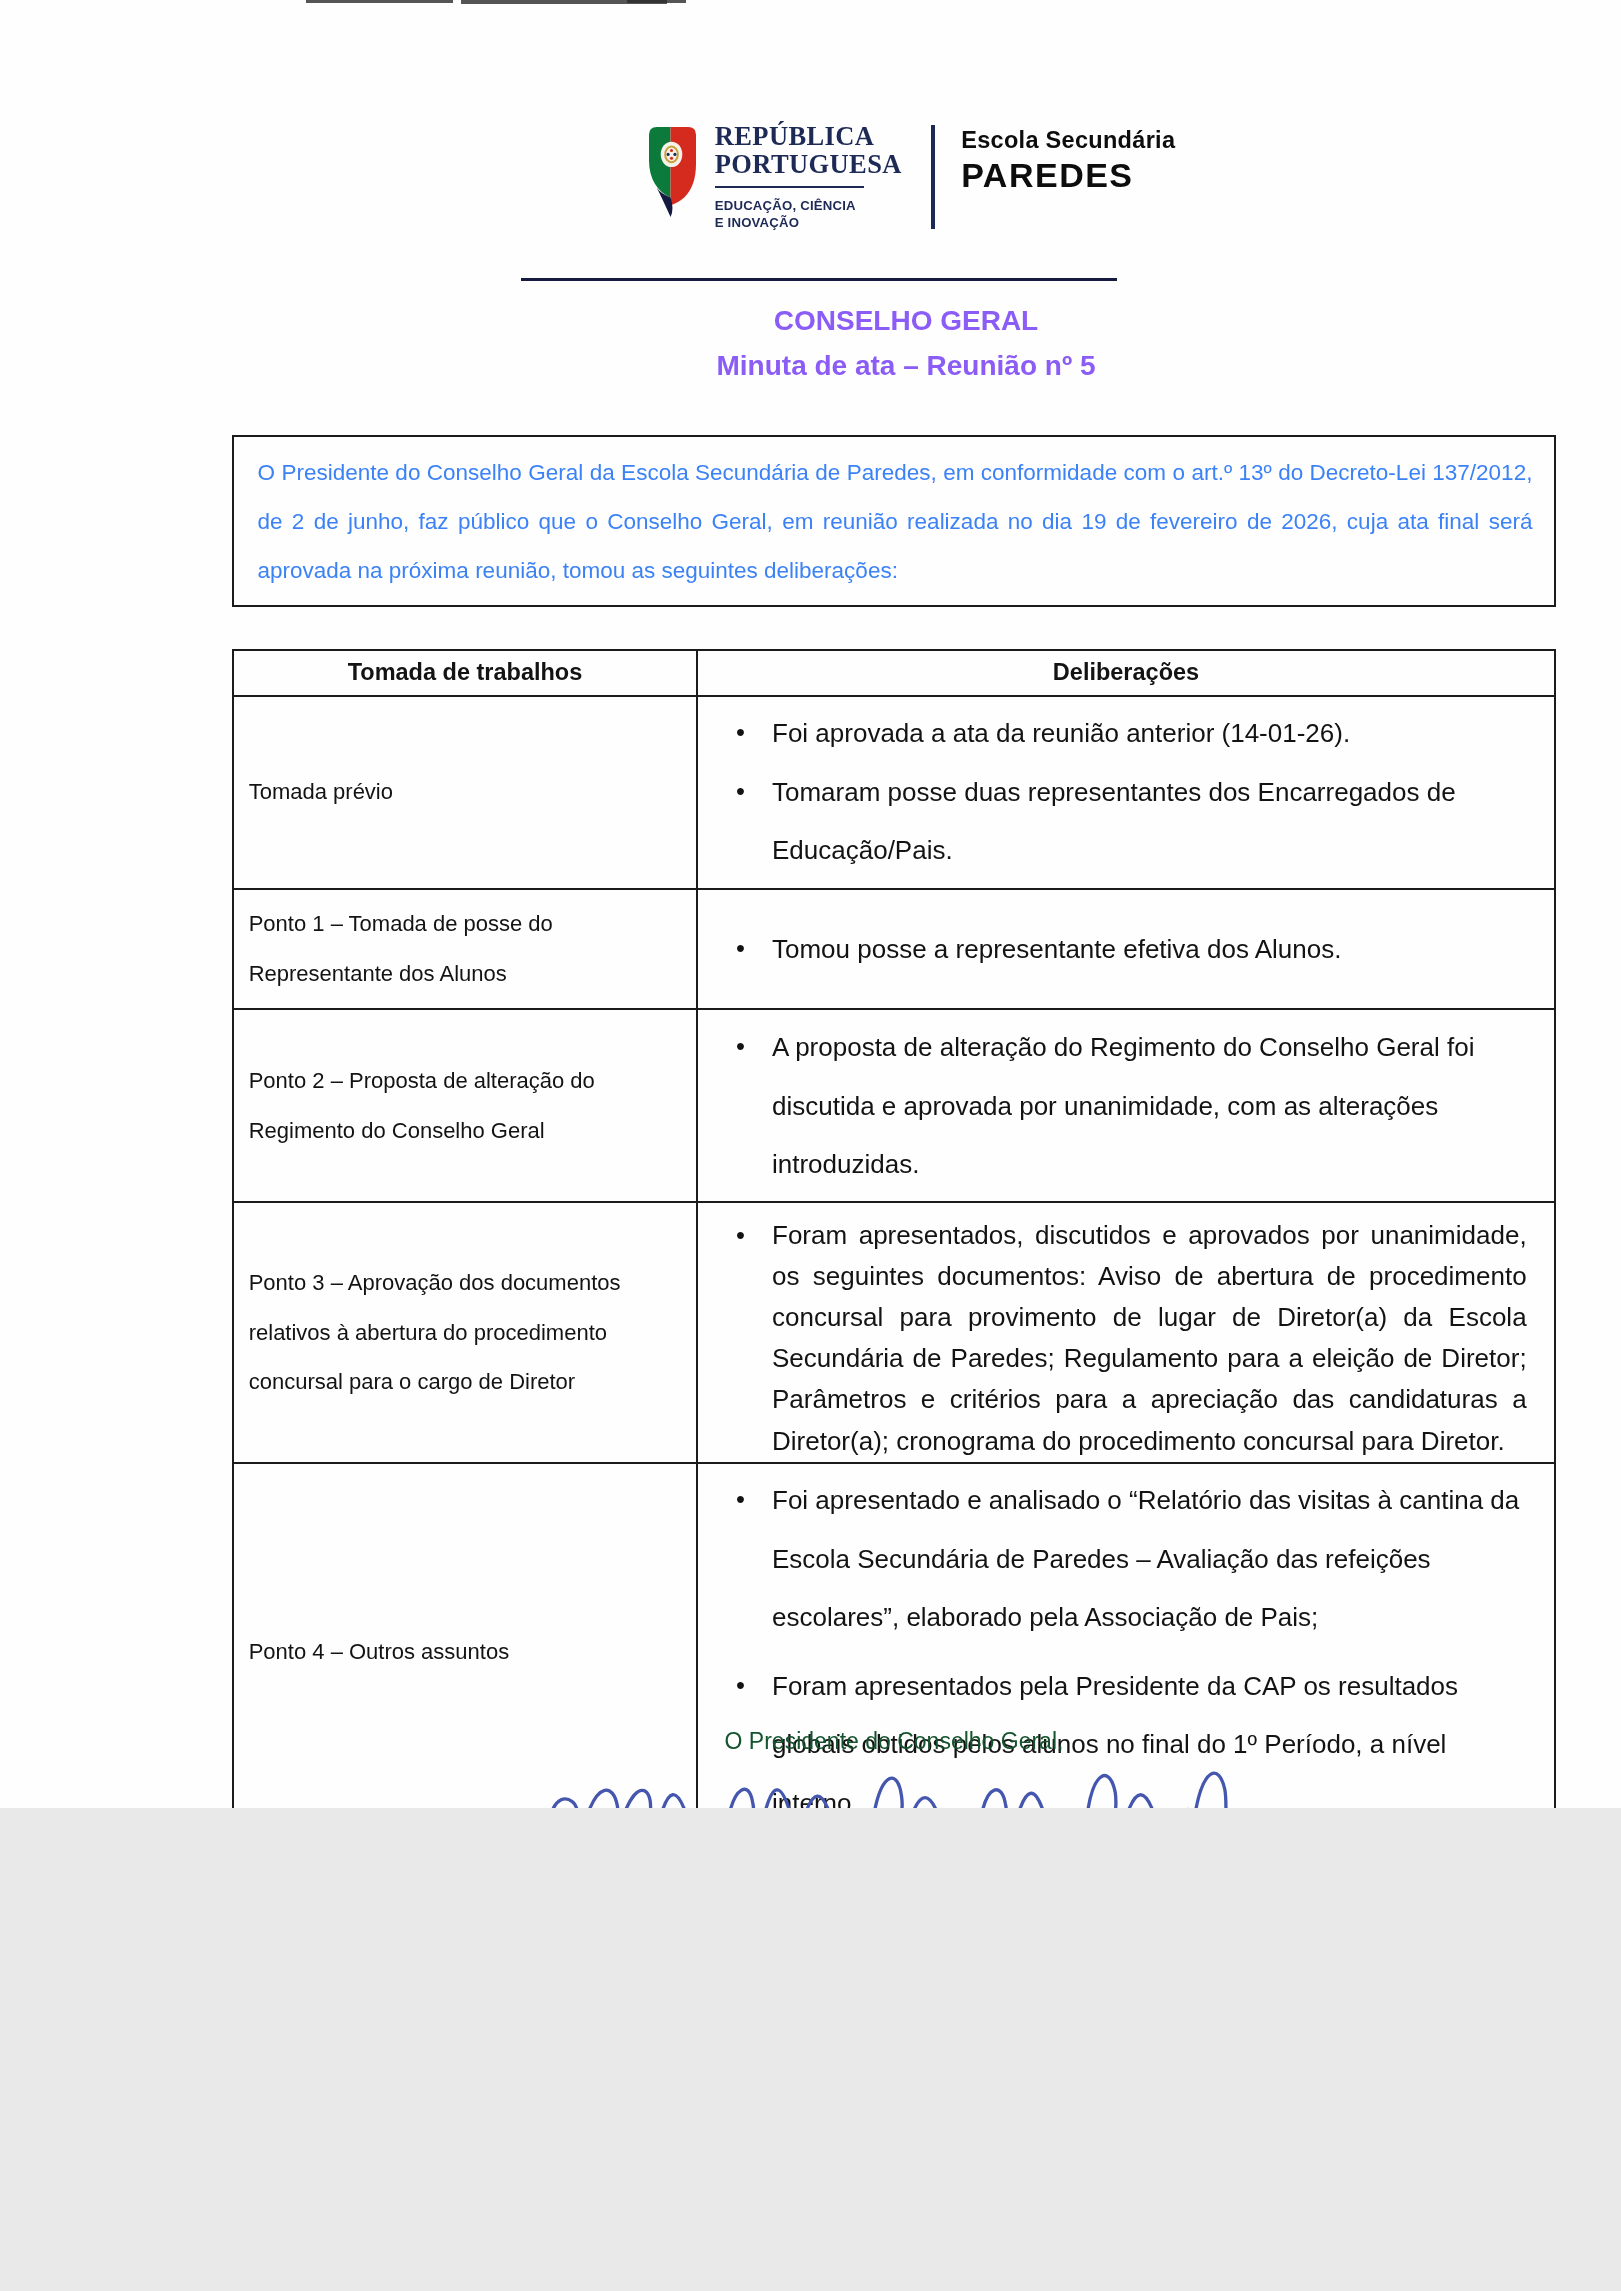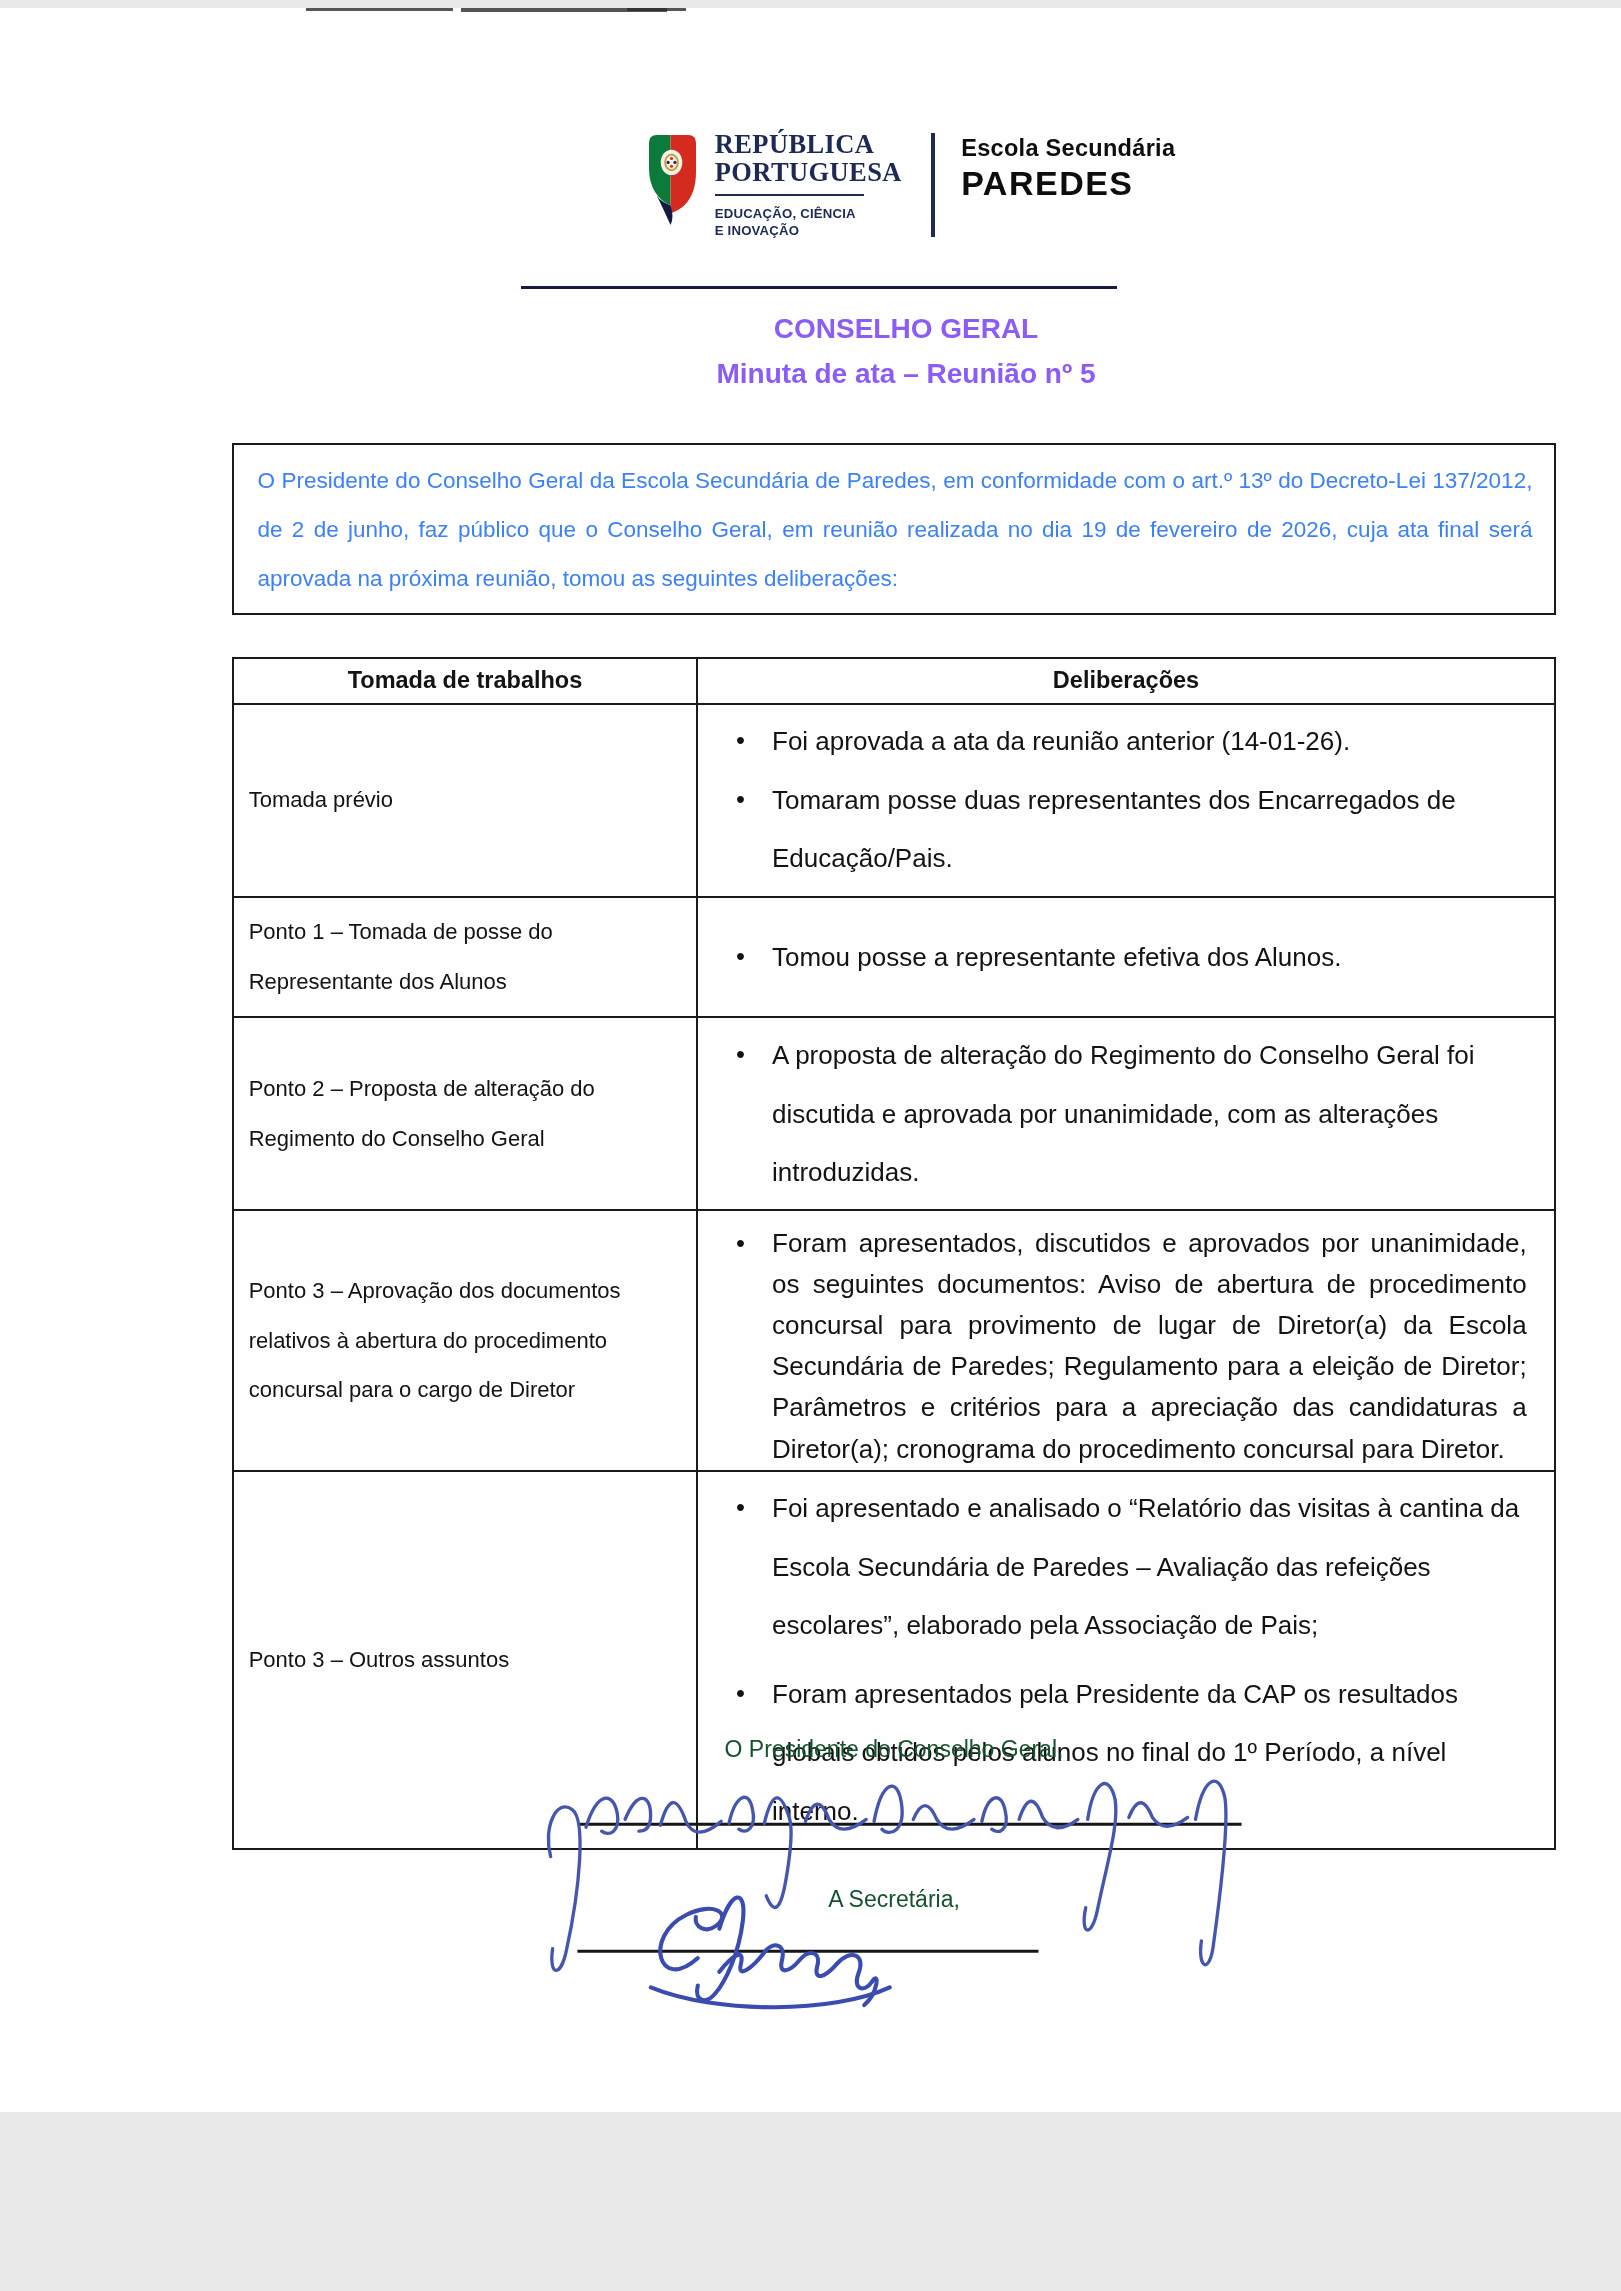--- a/index.html
+++ b/index.html
@@ -1,20 +1,20 @@
 <!DOCTYPE html>
 <html><head>
 <meta charset="utf-8">
 <style>
   * { margin:0; padding:0; box-sizing:border-box; }
   html,body { background:#e9e9e9; }
   .page {
     position:relative;
-    width:1621px; height:2104px;
-    margin:8px auto;
+    width:1621px; height:1808px;
+    margin:0 auto;
     background:#fefefe;
     font-family:"Liberation Sans", sans-serif;
     color:#141414;
     overflow:hidden;
   }
   
   .scan-speck { position:absolute; background:#2a2a2a; opacity:.8; }
   .speck1 { left:306px; top:0; width:147px; height:2.9px; }
   .speck2 { left:461px; top:0; width:206px; height:3.9px; }
   .speck3 { left:627px; top:0; width:59px; height:2.9px; }
@@ -175,21 +175,21 @@
     <tr>
       <td class="topic-cell">Ponto 3 – Aprovação dos documentos relativos à abertura do procedimento concursal para o cargo de Diretor</td>
       <td class="delib-cell">
         <ul class="delib-list">
               <li>Foram apresentados, discutidos e aprovados por unanimidade, os seguintes documentos: Aviso de abertura de procedimento concursal para provimento de lugar de Diretor(a) da Escola Secundária de Paredes; Regulamento para a eleição de Diretor; Parâmetros e critérios para a apreciação das candidaturas a Diretor(a); cronograma do procedimento concursal para Diretor.</li>
             </ul>
       </td>
     </tr>
 
     <tr>
-      <td class="topic-cell">Ponto 3 – Outros assuntos</td>
+      <td class="topic-cell">Ponto 4 – Outros assuntos</td>
       <td class="delib-cell">
         <ul class="delib-list">
               <li>Foi apresentado e analisado o “Relatório das visitas à cantina da Escola Secundária de Paredes – Avaliação das refeições escolares”, elaborado pela Associação de Pais;</li>
               <li>Foram apresentados pela Presidente da CAP os resultados globais obtidos pelos alunos no final do 1º Período, a nível interno.</li>
             </ul>
       </td>
     </tr>
   </tbody>
   </table>
 

